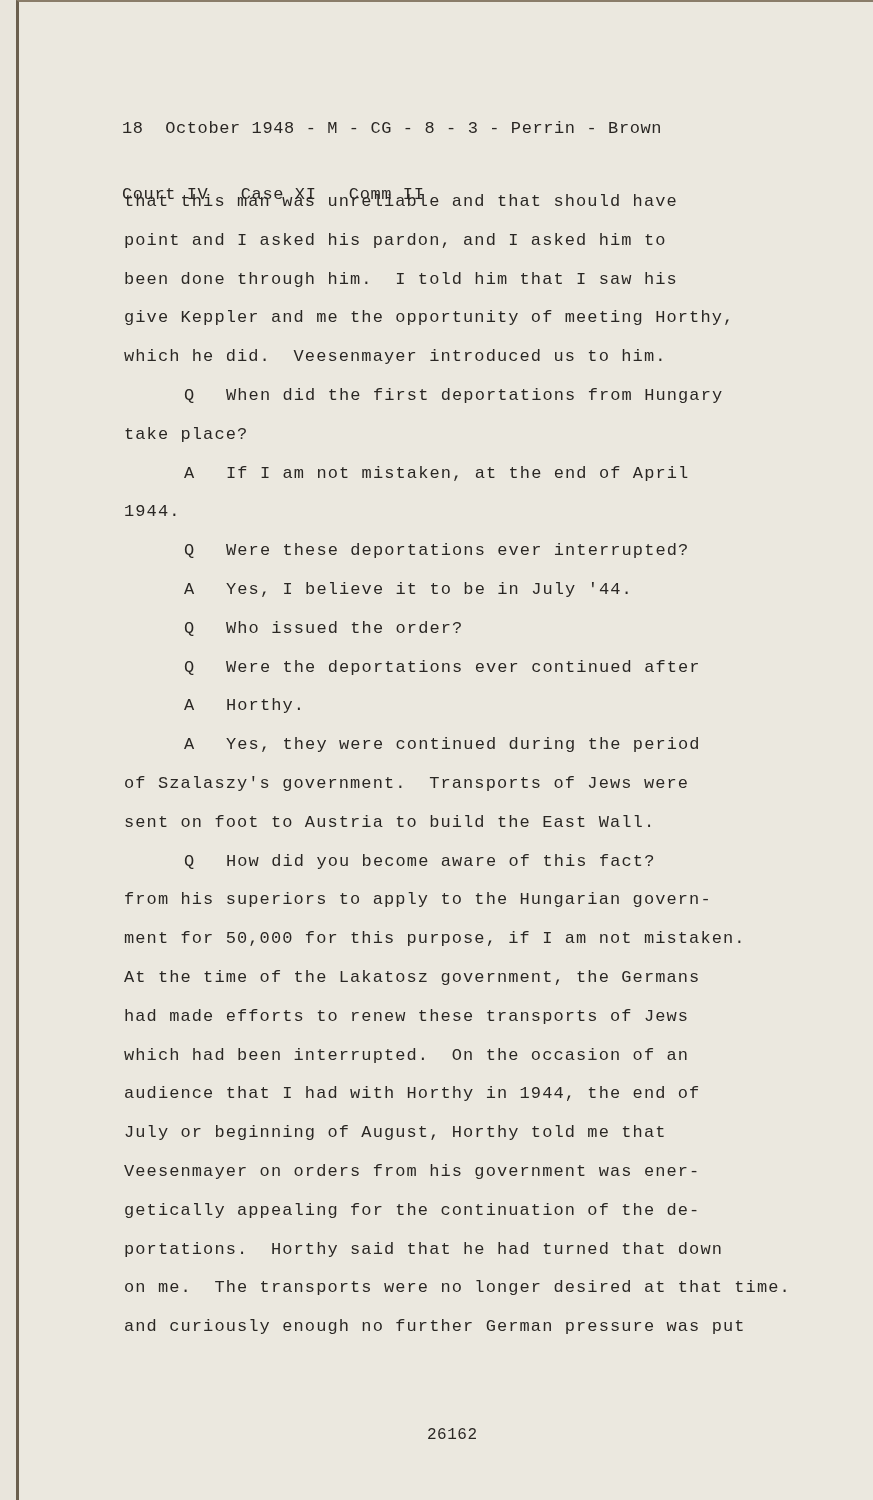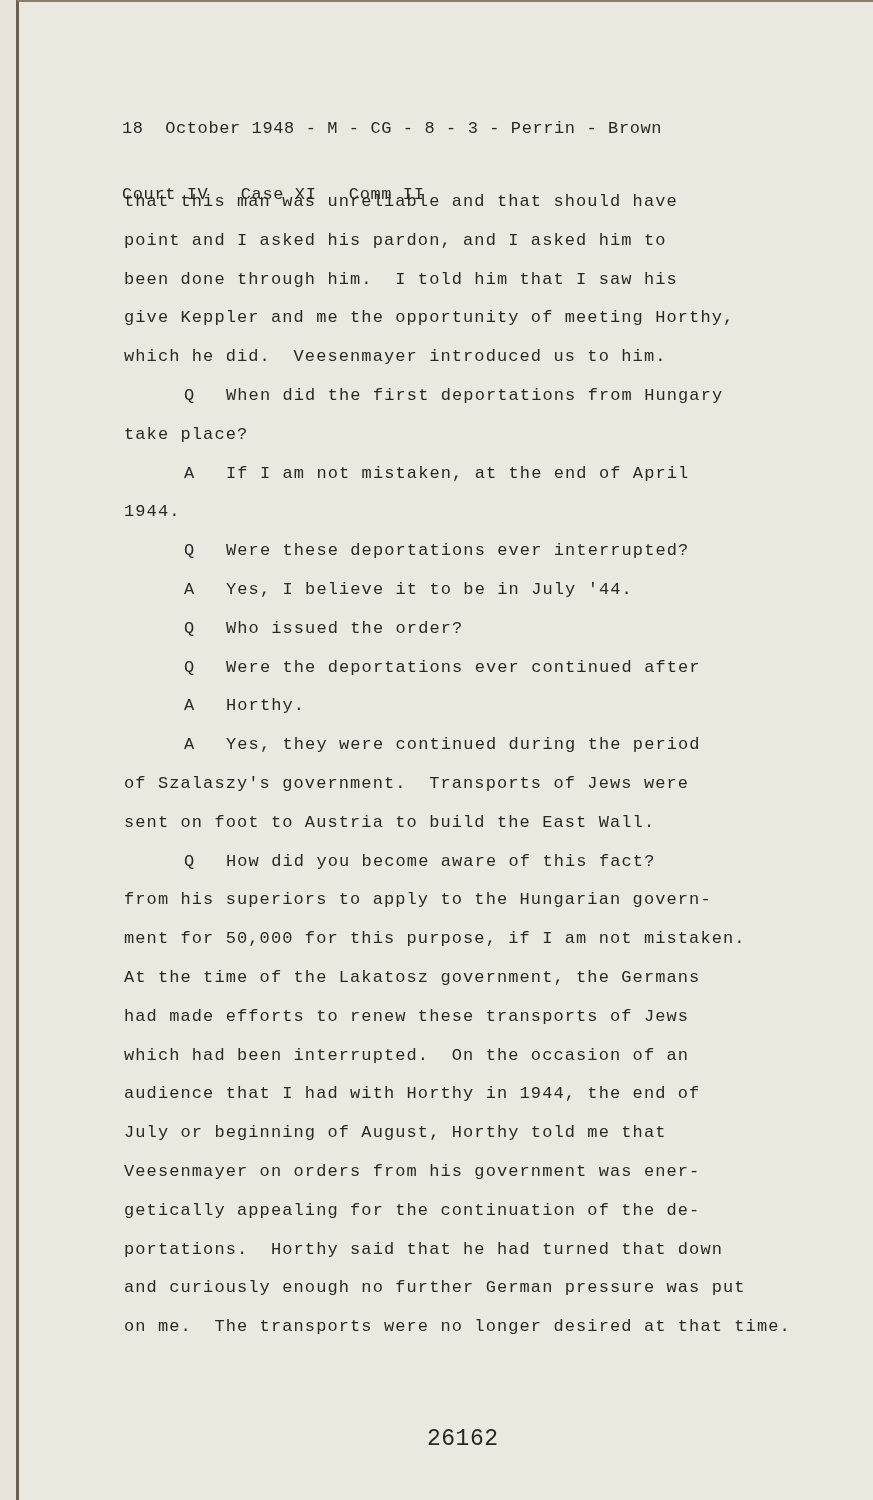--- a/index.html
+++ b/index.html
@@ -27,21 +27,21 @@
     position: absolute; left: 105px; top: 186px; width: 720px;
     font-size: 17px; letter-spacing: 1.1px;
   }
   .line {
     height: 38.8px; line-height: 28px; white-space: pre;
   }
   .line.indent { padding-left: 60px; }
   .marker { display: inline-block; width: 42px; }
   .page-number {
     position: absolute; left: 408px; top: 1424px;
-    font-size: 23px; letter-spacing: 0.5px;
+    font-size: 16px; letter-spacing: 0.5px;
   }
 </style>
 </head>
 <body>
 
 <div class="page">
   <div class="header">
     <div>18  October 1948 - M - CG - 8 - 3 - Perrin - Brown</div>
     <div>Court IV   Case XI   Comm II</div>
   </div>
@@ -68,18 +68,18 @@
       <div class="line"><span>from his superiors to apply to the Hungarian govern-</span></div>
       <div class="line"><span>ment for 50,000 for this purpose, if I am not mistaken.</span></div>
       <div class="line"><span>At the time of the Lakatosz government, the Germans</span></div>
       <div class="line"><span>had made efforts to renew these transports of Jews</span></div>
       <div class="line"><span>which had been interrupted.  On the occasion of an</span></div>
       <div class="line"><span>audience that I had with Horthy in 1944, the end of</span></div>
       <div class="line"><span>July or beginning of August, Horthy told me that</span></div>
       <div class="line"><span>Veesenmayer on orders from his government was ener-</span></div>
       <div class="line"><span>getically appealing for the continuation of the de-</span></div>
       <div class="line"><span>portations.  Horthy said that he had turned that down</span></div>
+      <div class="line"><span>on me.  The transports were no longer desired at that time.</span></div>
       <div class="line"><span>and curiously enough no further German pressure was put</span></div>
-      <div class="line"><span>on me.  The transports were no longer desired at that time.</span></div>
     </div>
 
   <div class="page-number">26162</div>
 </div>
 
 </body></html>

